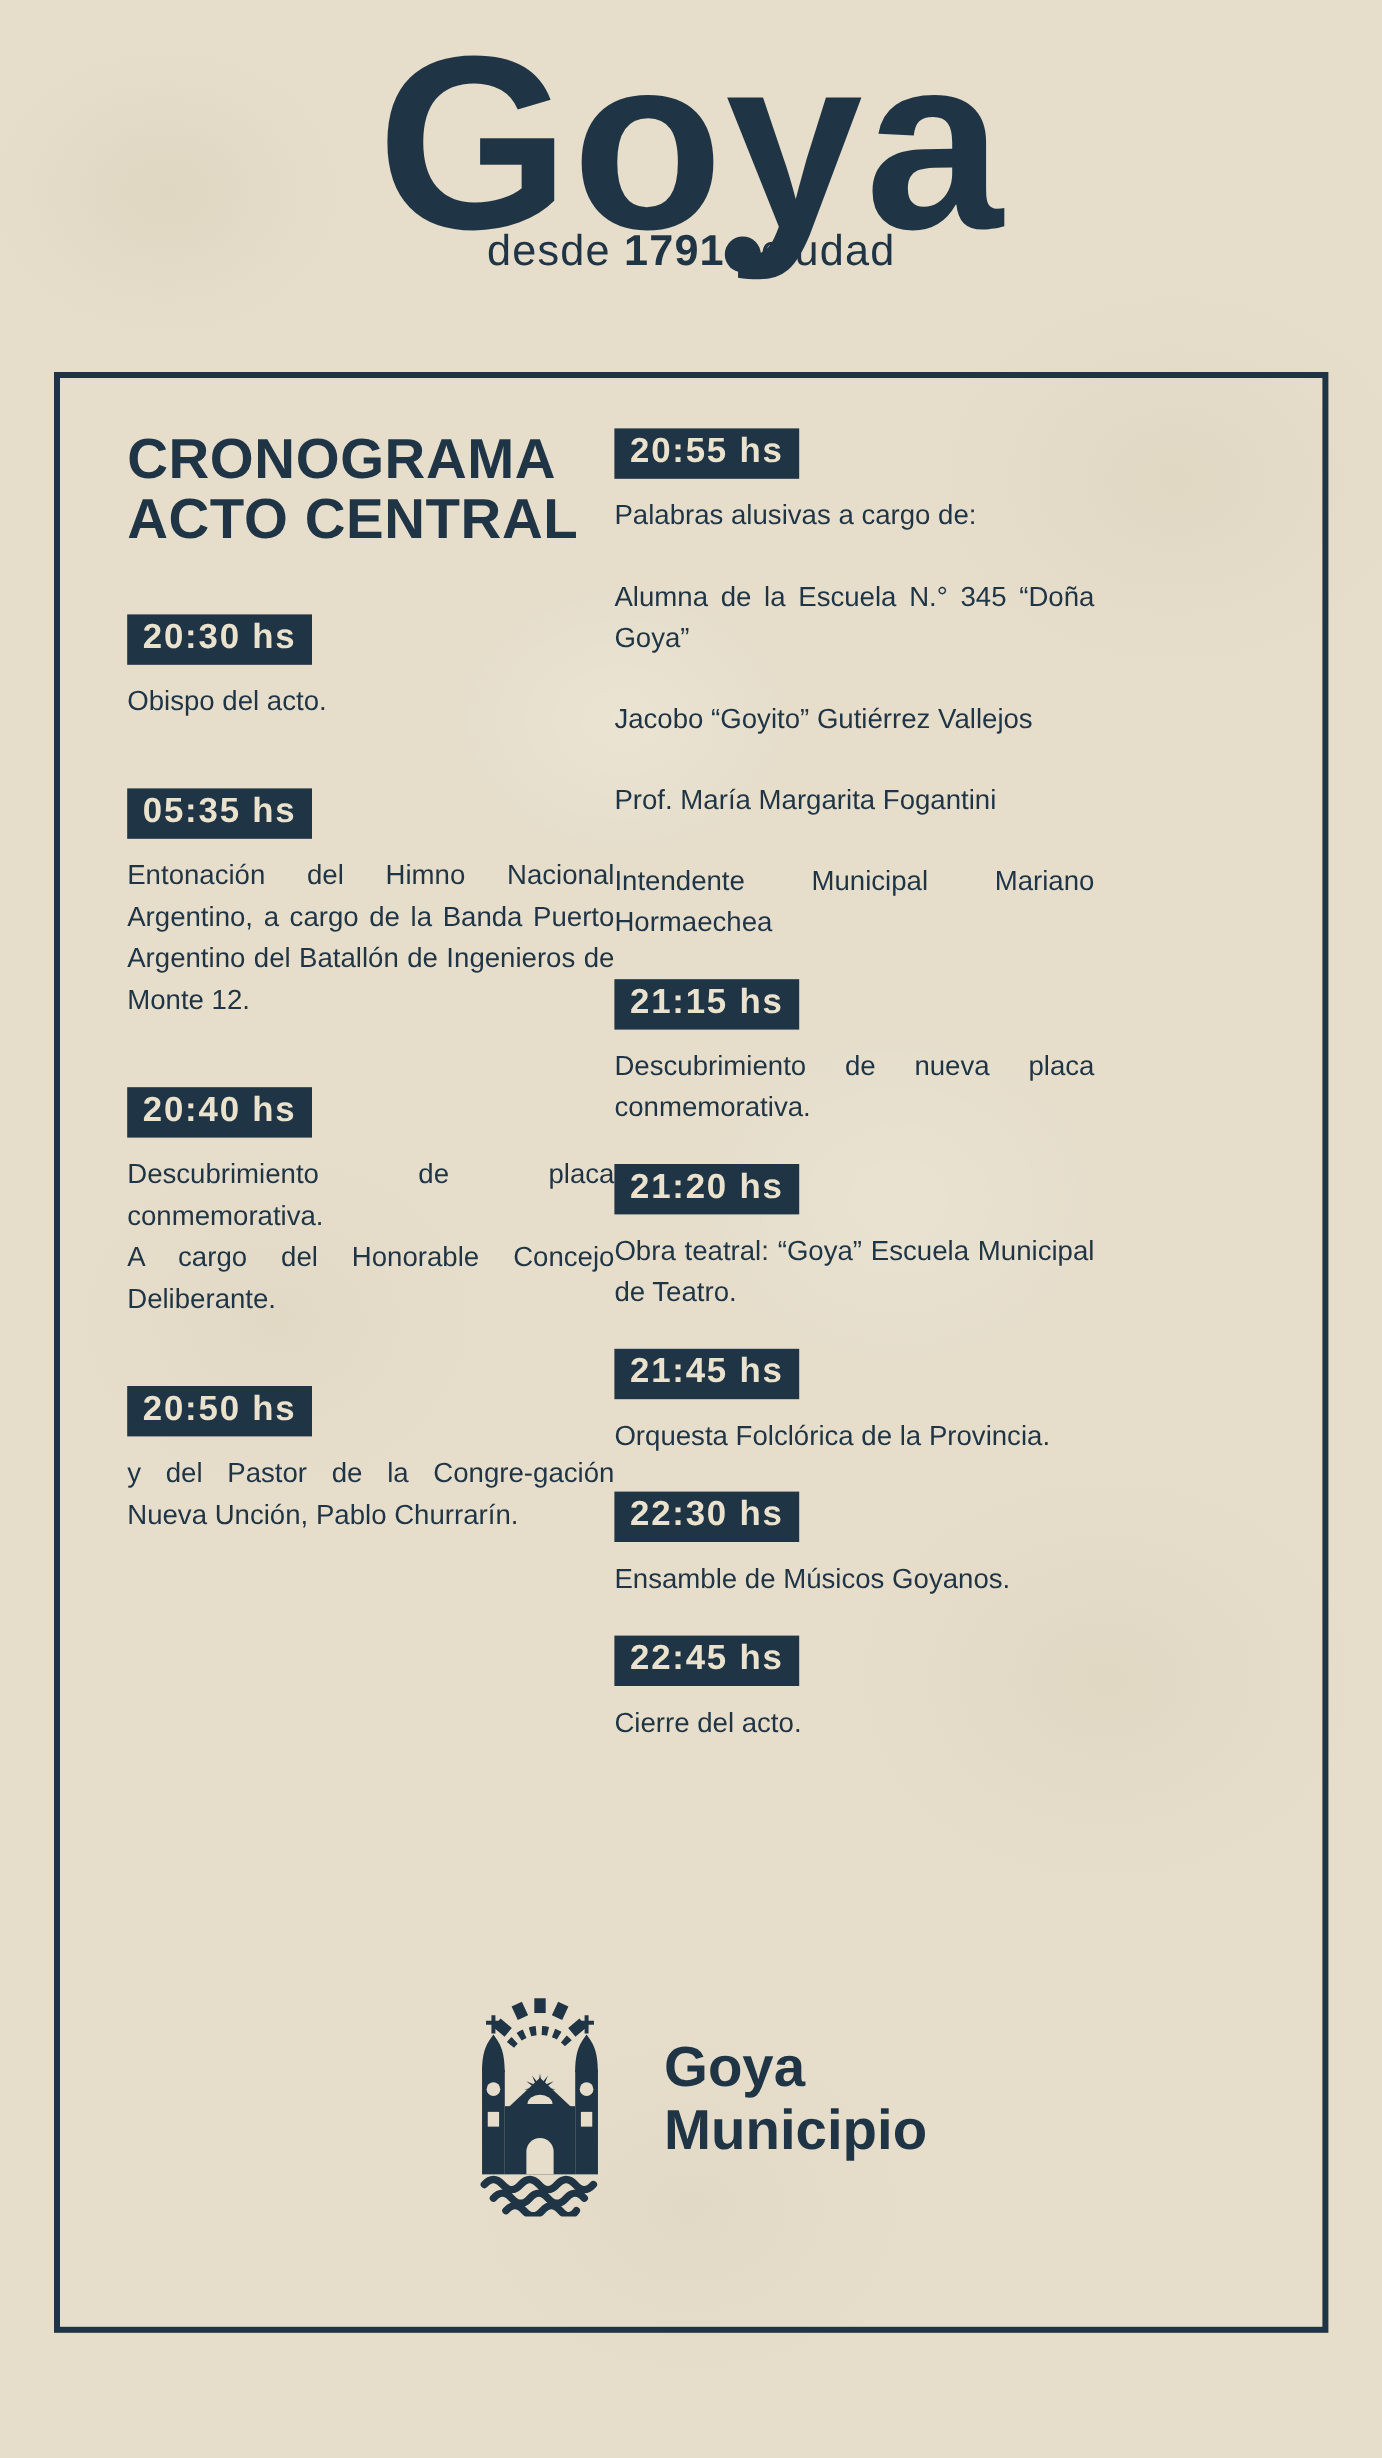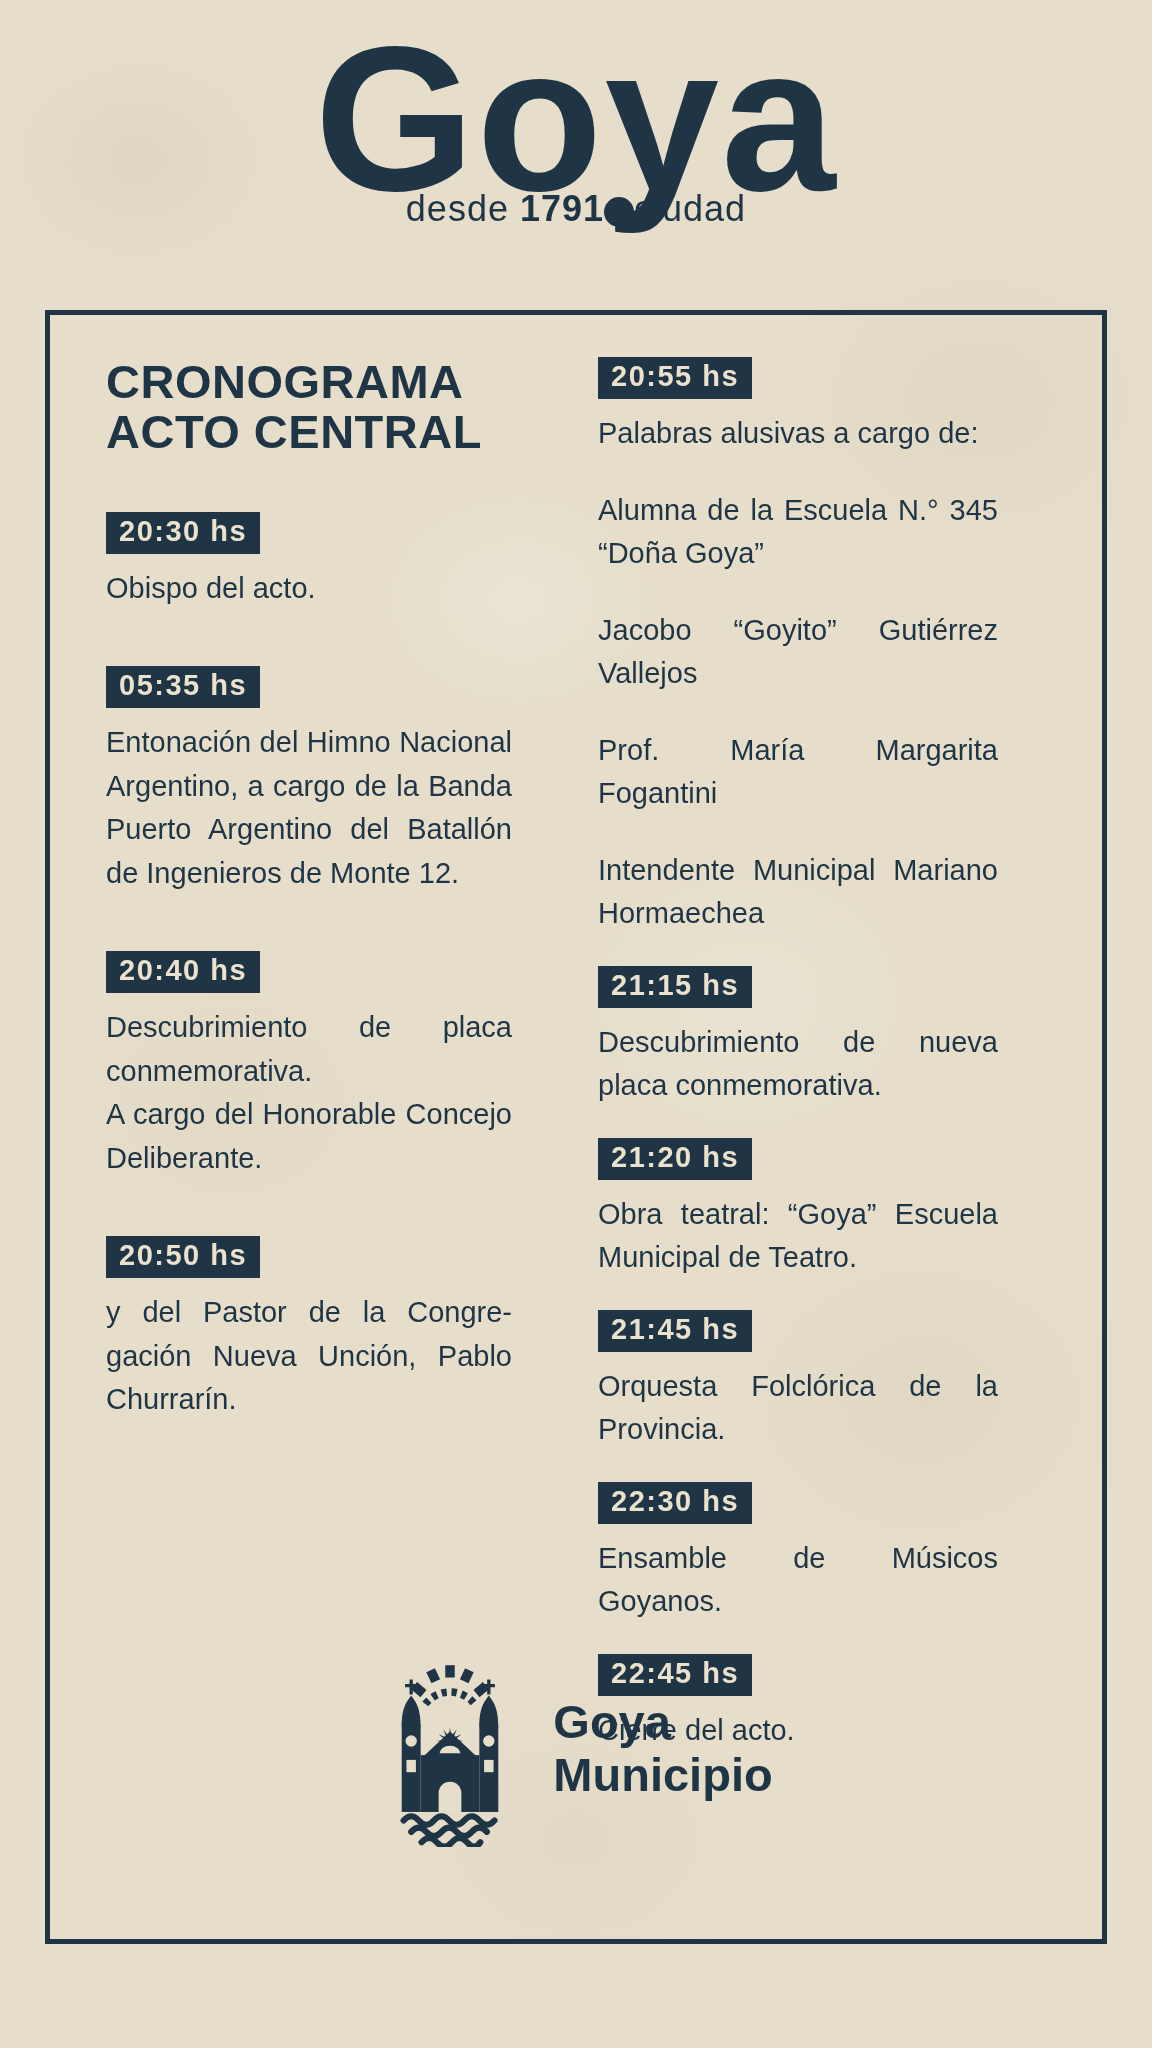--- a/index.html
+++ b/index.html
@@ -40,41 +40,41 @@
   .logo-dot {
     width:30px; height:30px; border-radius:50%;
     background:#1f3445; display:inline-block; margin-top:6px;
   }
 
   
   .panel {
     position:absolute; top:310px; left:45px; right:45px; bottom:56px;
     border:5px solid #1f3445;
   }
-  .columns { display:flex; gap:86px; padding:42px 50px 0 56px; }
+  .columns { display:flex; padding:42px 50px 0 56px; }
   .col-left  { width:406px; flex:none; }
   .col-right { width:400px; flex:none; }
 
   .panel-title {
     font-size:47px; font-weight:700; line-height:1.07; letter-spacing:.5px;
   }
   .panel-subtitle {
     font-size:22.5px; font-weight:400; letter-spacing:.4px; margin-top:7px;
   }
   .title-block { margin-bottom:54px; }
 
   .entry { margin-bottom:56px; }
   .col-right .entry { margin-bottom:30px; }
   .time-badge {
     display:inline-block; background:#1f3445; color:#eae2cd;
     font-weight:700; font-size:29px; letter-spacing:1.5px;
     padding:3px 13px 6px; margin-bottom:13px;
   }
   .entry-text {
-    font-size:29px; line-height:1.5; margin:0;
+    font-size:23px; line-height:1.5; margin:0;
     text-align:justify;
   }
   .col-right .entry-text { margin-bottom:33px; }
   .col-right .entry-text:last-child { margin-bottom:0; }
 
   
   .footer {
     position:absolute; left:0; right:0; bottom:92px;
     display:flex; justify-content:center; align-items:center; gap:32px;
   }

